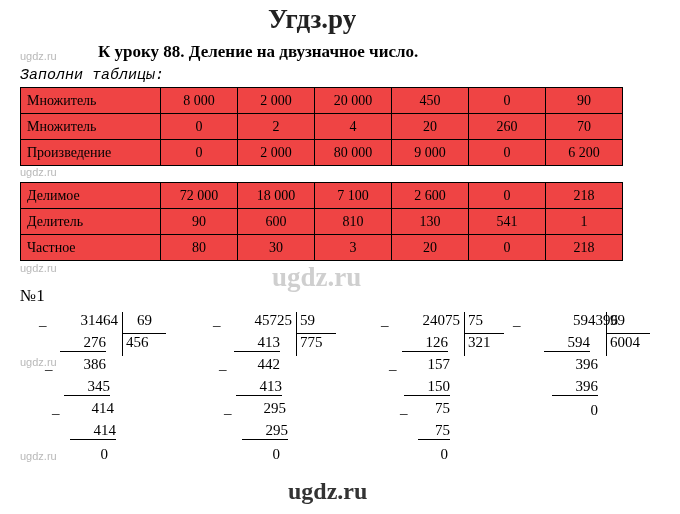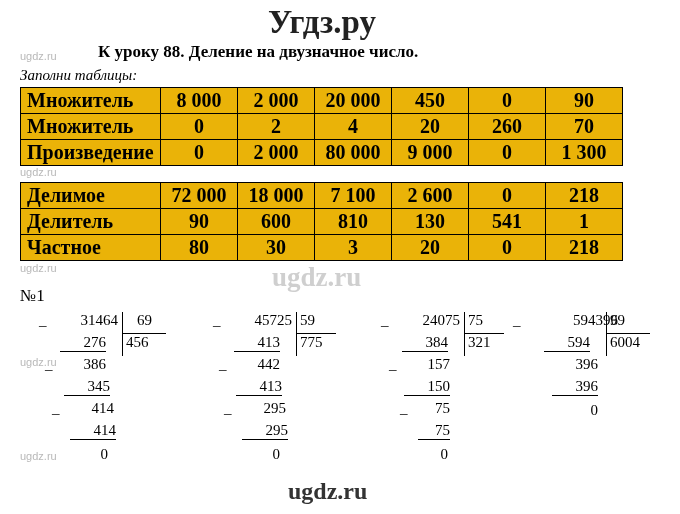--- a/index.html
+++ b/index.html
@@ -19,21 +19,21 @@
     position: relative;
     width: 680px;
     height: 514px;
   }
   
   .top-logo {
     position: absolute;
     top: 4px;
     left: 268px;
     font-family: "Liberation Serif", serif;
-    font-size: 33px;
+    font-size: 27px;
     font-weight: bold;
     color: #222222;
     letter-spacing: 0px;
   }
   
   .wm-small {
     position: absolute;
     font-family: "Liberation Sans", sans-serif;
     font-size: 11px;
     color: #b9b9b9;
@@ -59,36 +59,36 @@
     left: 98px;
     font-size: 17px;
     font-weight: bold;
   }
   .subheading {
     position: absolute;
     top: 67px;
     left: 20px;
     font-size: 15px;
     font-style: italic;
+    font-family: Liberation Mono, monospace;
   }
   
   table.grid {
     position: absolute;
     border-collapse: collapse;
     table-layout: fixed;
   }
   table.grid td {
     border: 1px solid #000000;
-    font-size: 20px;
+    font-size: 14px;
     height: 25px;
     padding: 0 6px;
     text-align: center;
     vertical-align: middle;
-    background: #eab308;
-    font-weight: bold;
+    background: #ef4444;
   }
   table.grid td.rowhead {
     text-align: left;
     padding-left: 6px;
   }
   #table1 { top: 87px; left: 20px; width: 583px; }
   #table2 { top: 182px; left: 20px; width: 583px; }
   
   #table1 col.c0, #table2 col.c0 { width: 140px; }
   #table1 col.cx, #table2 col.cx { width: 77px; }
@@ -194,21 +194,21 @@
         <td>260</td>
         <td>70</td>
       </tr>
       <tr>
         <td class="rowhead">Произведение</td>
         <td>0</td>
         <td>2 000</td>
         <td>80 000</td>
         <td>9 000</td>
         <td>0</td>
-        <td>1 300</td>
+        <td>6 200</td>
       </tr>
     </tbody>
   </table>
 
   <table class="grid" id="table2">
     <colgroup>
       <col class="c0">
         <col class="cx">
         <col class="cx">
         <col class="cx">
@@ -316,21 +316,21 @@
   <div class="division" style="top:312px; left:390px; width:150px;">
     <div class="dividend-row">
       <span class="minus" style="left:-9px; top:0;">_</span>
       <span class="num" style="position:absolute; left:6px; top:0; width:64px;">24075</span>
       <span class="vbar" style="left:74px; height:44px;"></span>
       <span class="divisor" style="left:78px; top:0;">75</span>
       <span class="hbar" style="left:74px; top:21px; width:40px;"></span>
       <span class="quot" style="left:78px; top:22px;">321</span>
     </div>
     <div class="row">
-      <span class="num under" style="position:absolute; left:12px; top:0; width:46px;">384</span>
+      <span class="num under" style="position:absolute; left:12px; top:0; width:46px;">126</span>
     </div>
     <div class="row">
       <span class="minus" style="left:-1px; top:0;">_</span>
       <span class="num" style="position:absolute; left:14px; top:0; width:46px;">157</span>
     </div>
     <div class="row">
       <span class="num under" style="position:absolute; left:14px; top:0; width:46px;">150</span>
     </div>
     <div class="row">
       <span class="minus" style="left:10px; top:0;">_</span>

